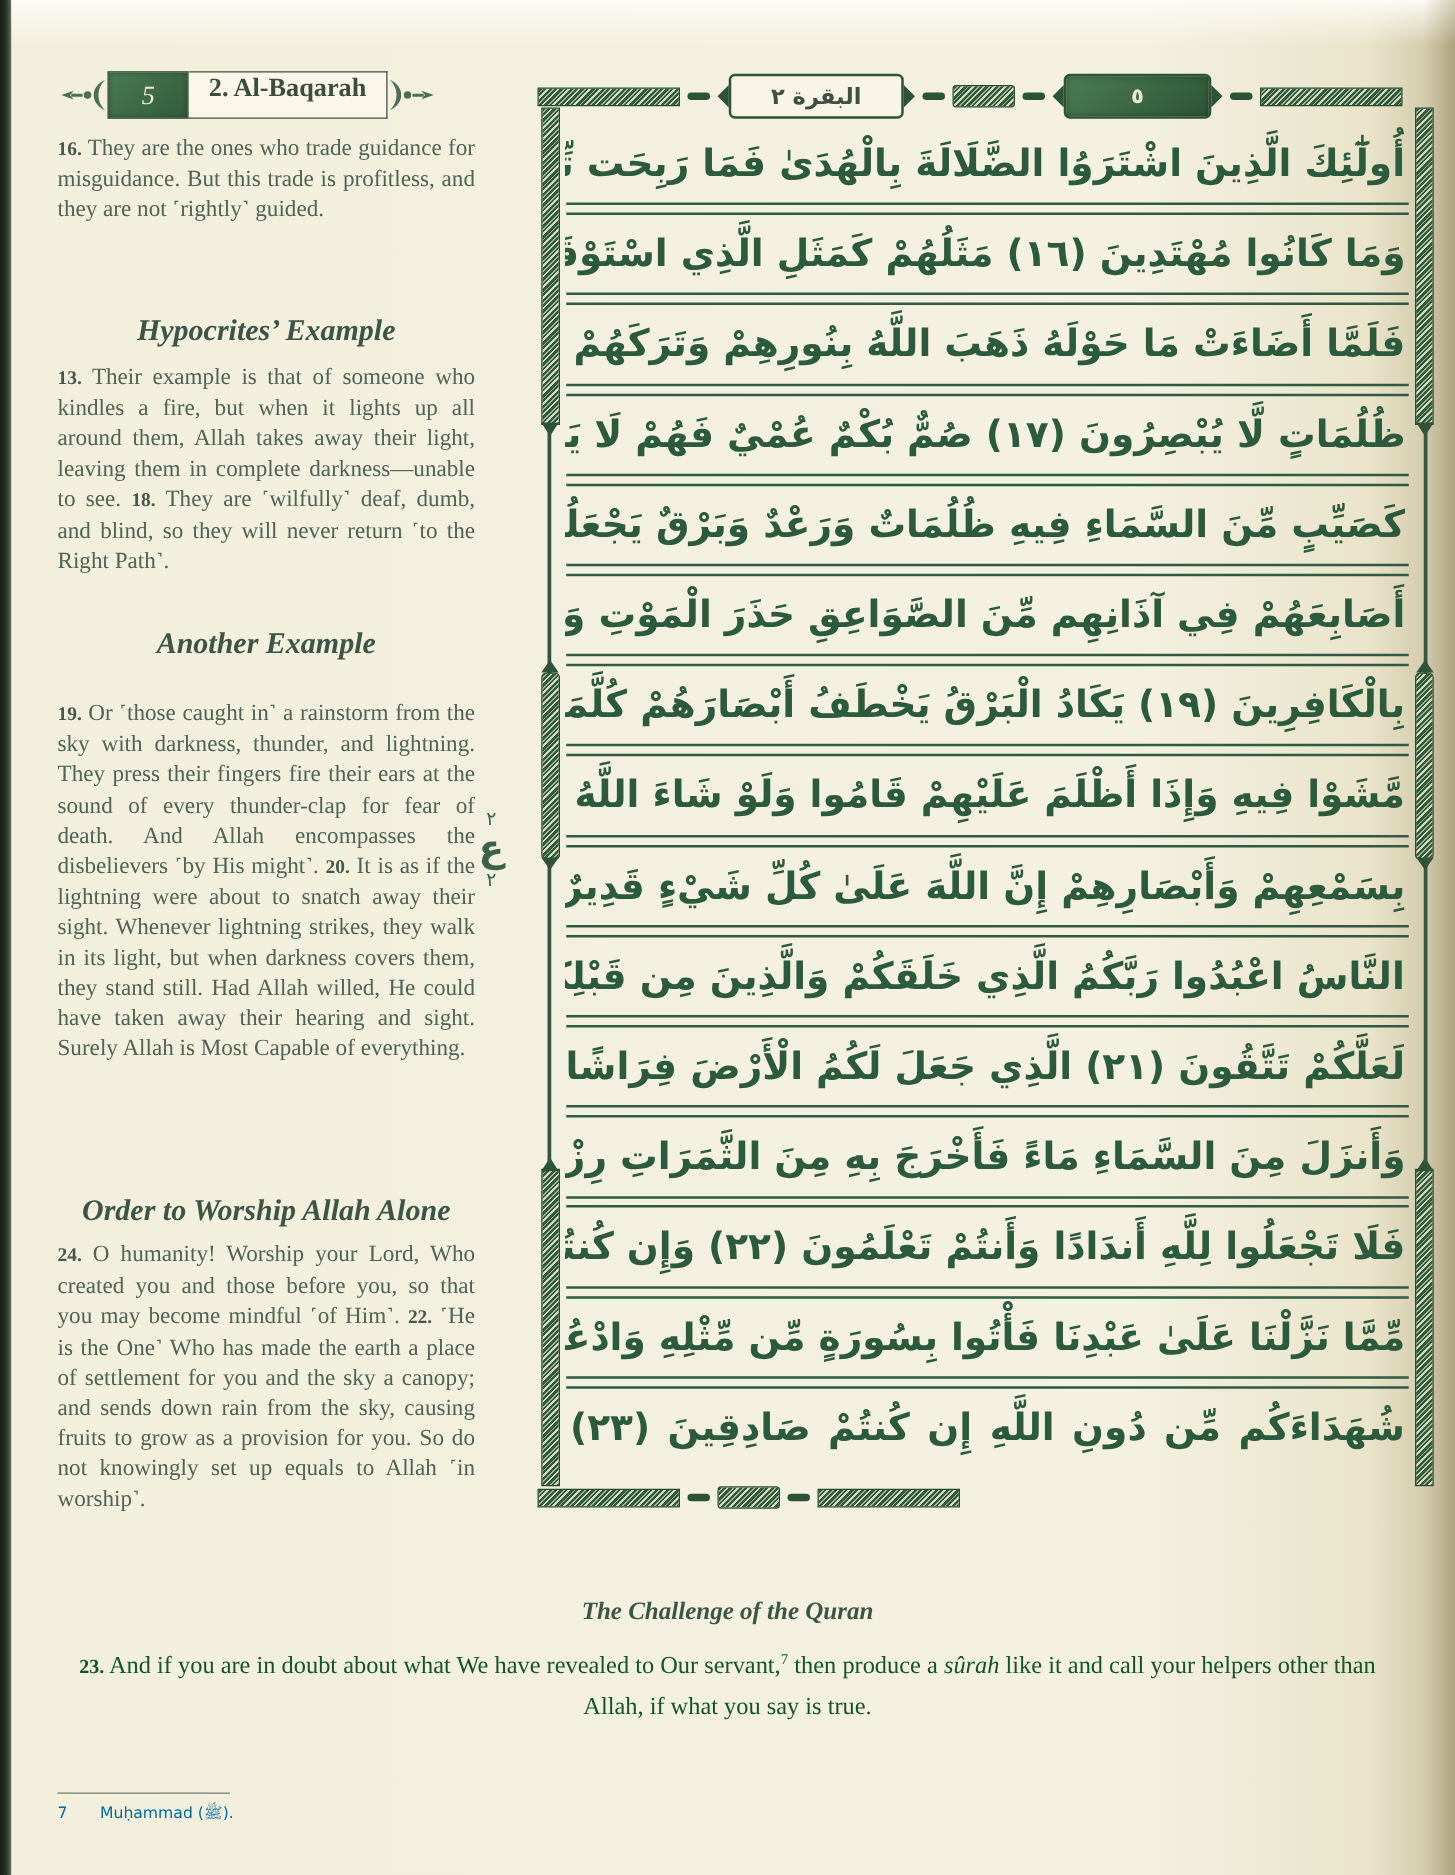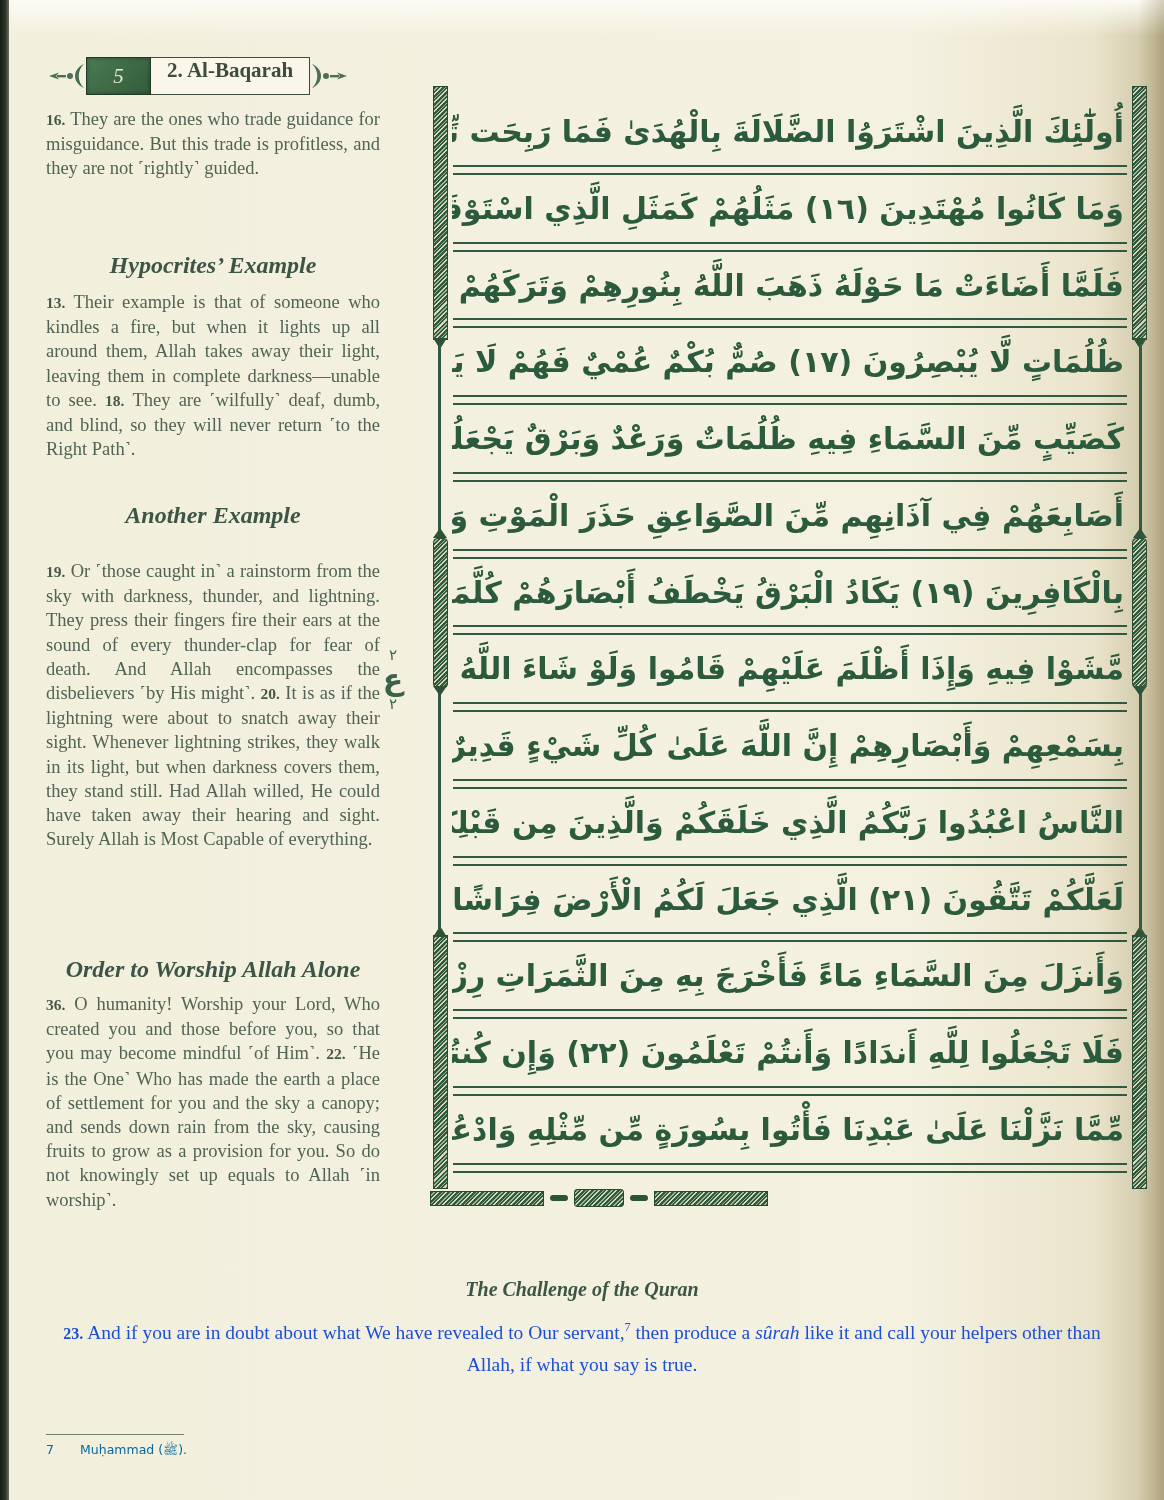--- a/index.html
+++ b/index.html
@@ -74,21 +74,21 @@
   
   .ruku{position:absolute;left:374px;top:648px;width:38px;text-align:center;
     color:#3a6248;font-family:"DejaVu Sans",sans-serif;line-height:1;}
   .ruku .sm{font-size:15px;display:block;}
   .ruku .ain{font-size:30px;font-weight:bold;display:block;margin:2px 0;}
 
   
   .challenge{position:absolute;left:0;right:0;top:1278px;text-align:center;
     font-style:italic;font-weight:bold;font-size:20px;color:#3c5547;}
   .v23{position:absolute;left:58px;right:58px;top:1312px;text-align:center;
-    font-size:19.5px;line-height:31px;color:#1d4ed8;}
+    font-size:19.5px;line-height:31px;color:#14532d;}
   .v23 b{font-size:16px;}
   .v23 sup{font-size:12px;}
   .v23 i{font-style:italic;}
   .fn-rule{position:absolute;left:46px;top:1434px;width:138px;border-top:1.5px solid #70806f;}
   .footnote{position:absolute;left:46px;top:1442px;font-family:"DejaVu Sans",sans-serif;
     font-size:12.5px;color:#0369a1;}
   .footnote .ref{display:inline-block;width:34px;}
 
   
   .fin{flex:0 0 auto;display:block;}
@@ -139,34 +139,53 @@
 <div class="tcol" style="top:559px">
   <b class="vnum">19.</b>
   <span>Or ˹those caught in˺ a rainstorm from the sky with darkness, thunder, and lightning. They press their fingers fire their ears at the sound of every thunder-clap for fear of death. And Allah encompasses the disbelievers ˹by His might˺.</span>
   <b class="vnum">20.</b>
   <span>It is as if the lightning were about to snatch away their sight. Whenever lightning strikes, they walk in its light, but when darkness covers them, they stand still. Had Allah willed, He could have taken away their hearing and sight. Surely Allah is Most Capable of everything.</span>
 </div>
 
 <div class="sec-head" style="top:956px">Order to Worship Allah Alone</div>
 
 <div class="tcol" style="top:992px">
-  <b class="vnum">36.</b>
+  <b class="vnum">24.</b>
   <span>O humanity! Worship your Lord, Who created you and those before you, so that you may become mindful ˹of Him˺.</span>
   <b class="vnum">22.</b>
   <span>˹He is the One˺ Who has made the earth a place of settlement for you and the sky a canopy; and sends down rain from the sky, causing fruits to grow as a provision for you. So do not knowingly set up equals to Allah ˹in worship˺.</span>
 </div>
 
 <div class="ruku">
   <span class="sm">٢</span>
   <span class="ain">ع</span>
   <span class="sm">٢</span>
 </div>
 
 <div class="frame">
 
+  <div class="tb">
+    <div class="corner-h band"></div>
+    <div class="dash"></div>
+    <div class="tipL"></div>
+    <div class="cart white">
+      <span>البقرة ٢</span>
+    </div>
+    <div class="tipR"></div>
+    <div class="dash"></div>
+    <div class="knot band"></div>
+    <div class="dash"></div>
+    <div class="tipL"></div>
+    <div class="cart green">
+      <span>٥</span>
+    </div>
+    <div class="tipR"></div>
+    <div class="dash"></div>
+    <div class="corner-h band"></div>
+  </div>
 
   <div class="bb">
     <div class="corner-h band"></div>
     <div class="dash"></div>
     <div class="knot band"></div>
     <div class="dash"></div>
     <div class="corner-h band"></div>
   </div>
 
   <div class="vband band" style="left:3px"></div>
@@ -209,20 +228,21 @@
     <div class="qrow">النَّاسُ اعْبُدُوا رَبَّكُمُ الَّذِي خَلَقَكُمْ وَالَّذِينَ مِن قَبْلِكُمْ</div>
     <div class="qsep"></div>
     <div class="qrow">لَعَلَّكُمْ تَتَّقُونَ (٢١) الَّذِي جَعَلَ لَكُمُ الْأَرْضَ فِرَاشًا وَالسَّمَاءَ بِنَاءً</div>
     <div class="qsep"></div>
     <div class="qrow">وَأَنزَلَ مِنَ السَّمَاءِ مَاءً فَأَخْرَجَ بِهِ مِنَ الثَّمَرَاتِ رِزْقًا لَّكُمْ</div>
     <div class="qsep"></div>
     <div class="qrow">فَلَا تَجْعَلُوا لِلَّهِ أَندَادًا وَأَنتُمْ تَعْلَمُونَ (٢٢) وَإِن كُنتُمْ فِي رَيْبٍ</div>
     <div class="qsep"></div>
     <div class="qrow">مِّمَّا نَزَّلْنَا عَلَىٰ عَبْدِنَا فَأْتُوا بِسُورَةٍ مِّن مِّثْلِهِ وَادْعُوا</div>
     <div class="qsep"></div>
+    <div class="qrow">شُهَدَاءَكُم مِّن دُونِ اللَّهِ إِن كُنتُمْ صَادِقِينَ (٢٣)</div>
   </div>
 </div>
 
 <div class="challenge">The Challenge of the Quran</div>
 
 <div class="v23">
   <b class="vnum">23.</b>
   <span>And if you are in doubt about what We have revealed to Our servant,</span><sup>7</sup><span> then produce a </span><i>sûrah</i><span> like it and call your helpers other than Allah, if what you say is true.</span>
 </div>
 

